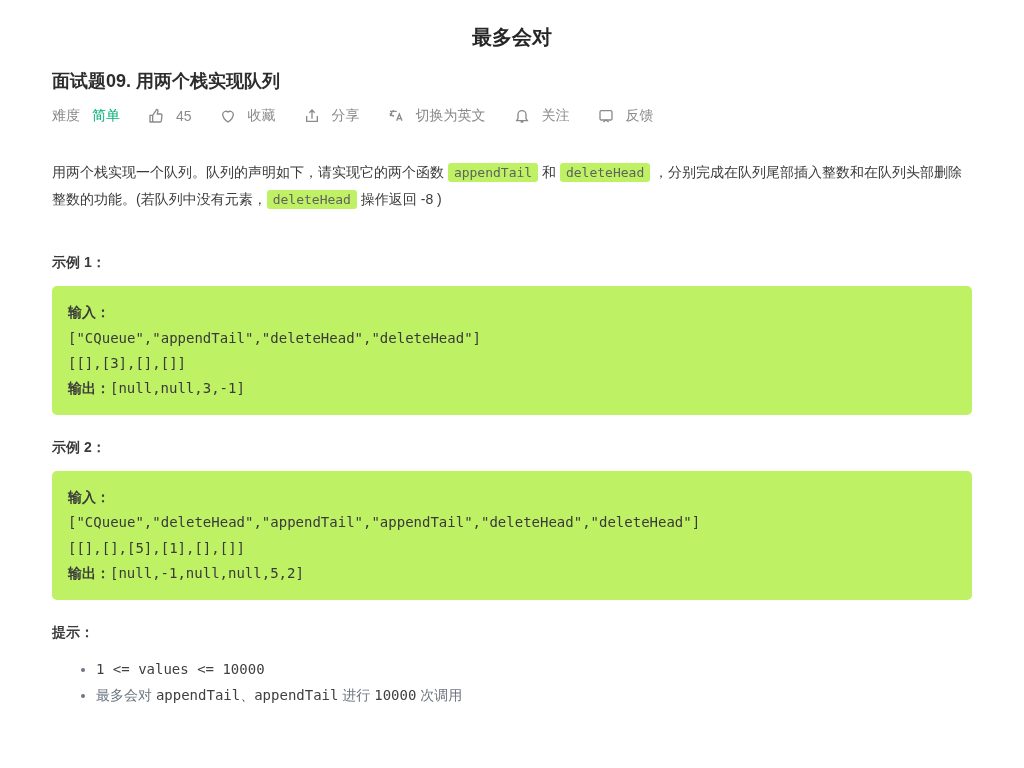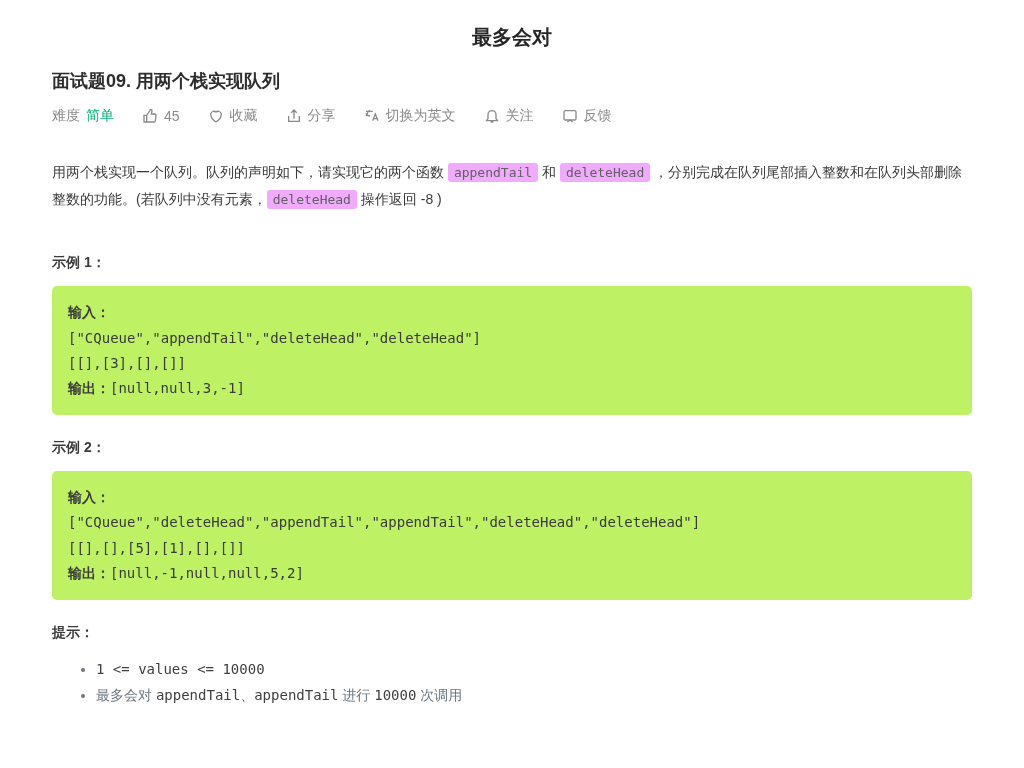--- a/index.html
+++ b/index.html
@@ -30,32 +30,32 @@
     display: flex;
     align-items: center;
     gap: 28px;
     color: #8a8a8a;
     font-size: 14px;
     margin-bottom: 34px;
   }
   .meta-item {
     display: inline-flex;
     align-items: center;
-    gap: 6px;
+    gap: 12px;
   }
   .meta-item svg { width: 16px; height: 16px; }
   .easy { color: #00af78; }
   .desc {
     line-height: 1.9;
     color: #3a3a3a;
     margin-bottom: 42px;
   }
   code.inline {
     font-family: "SFMono-Regular", Consolas, Menlo, monospace;
-    background: #f0abfc;
+    background: #bef264;
     color: #616161;
     padding: 2px 6px;
     border-radius: 3px;
     font-size: 13px;
   }
   .section-label {
     font-weight: 600;
     color: #3a3a3a;
     margin-bottom: 14px;
   }

